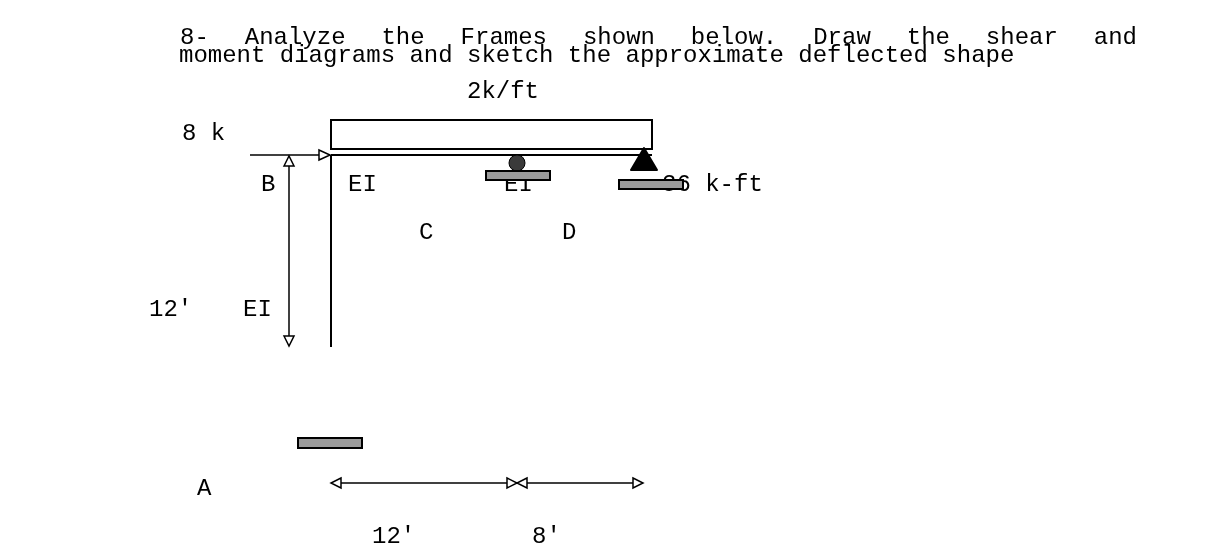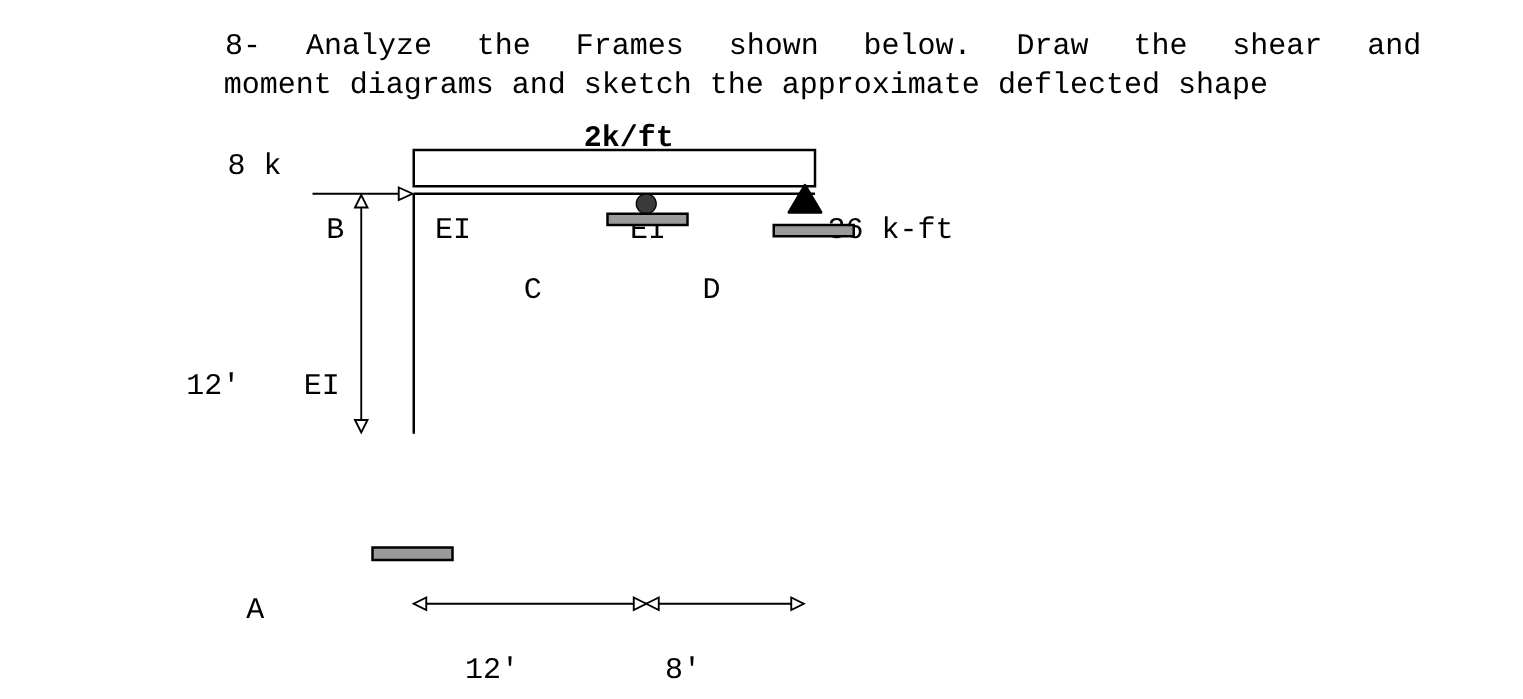--- a/index.html
+++ b/index.html
@@ -1,21 +1,21 @@
 <!DOCTYPE html>
 <html><head>
 <meta charset="utf-8">
 <style>
   html, body { margin:0; padding:0; background:#ffffff; }
   body { width:1218px; height:559px; position:relative; overflow:hidden;
          font-family:"Liberation Mono", "DejaVu Sans Mono", monospace; color:#000; }
   .t { position:absolute; font-size:24px; line-height:24px; white-space:pre; }
   .q { position:absolute; font-size:24px; line-height:31px; white-space:nowrap; }
   .q1 { left:180px; top:22px; width:957px; text-align:justify; text-align-last:justify; }
-  .q2 { left:179px; top:53px; }
+  .q2 { left:179px; top:40px; }
   svg { position:absolute; left:0; top:0; }
 </style>
 </head>
 <body>
 
 <div class="q q1">8- Analyze the Frames shown below. Draw the shear and</div>
 <div class="q q2">moment diagrams and sketch the approximate deflected shape</div>
 
 <svg width="1218" height="559" viewBox="0 0 1218 559">
 
@@ -48,21 +48,21 @@
 
   <g>
     <line x1="331" y1="483" x2="643" y2="483" stroke="#000" stroke-width="1.5"></line>
     <polygon points="341,478 331,483 341,488" fill="#fff" stroke="#000" stroke-width="1.5"></polygon>
     <polygon points="507,478 517,483 507,488" fill="#fff" stroke="#000" stroke-width="1.5"></polygon>
     <polygon points="527,478 517,483 527,488" fill="#fff" stroke="#000" stroke-width="1.5"></polygon>
     <polygon points="633,478 643,483 633,488" fill="#fff" stroke="#000" stroke-width="1.5"></polygon>
   </g>
 </svg>
 
-<div class="t" style="left:467px; top:100px;font-weight:bold;">2k/ft</div>
+<div class="t" style="left:467px; top:80px;">2k/ft</div>
 <div class="t" style="left:182px; top:122px;text-align:right;">8 k</div>
 <div class="t" style="left:261px; top:173px;">B</div>
 <div class="t" style="left:348px; top:173px;">EI</div>
 <div class="t" style="left:504px; top:173px;">EI</div>
 <div class="t" style="left:662px; top:173px;">36 k-ft</div>
 <div class="t" style="left:419px; top:221px;">C</div>
 <div class="t" style="left:562px; top:221px;">D</div>
 <div class="t" style="left:149px; top:298px;">12′</div>
 <div class="t" style="left:243px; top:298px;">EI</div>
 <div class="t" style="left:197px; top:477px;">A</div>

